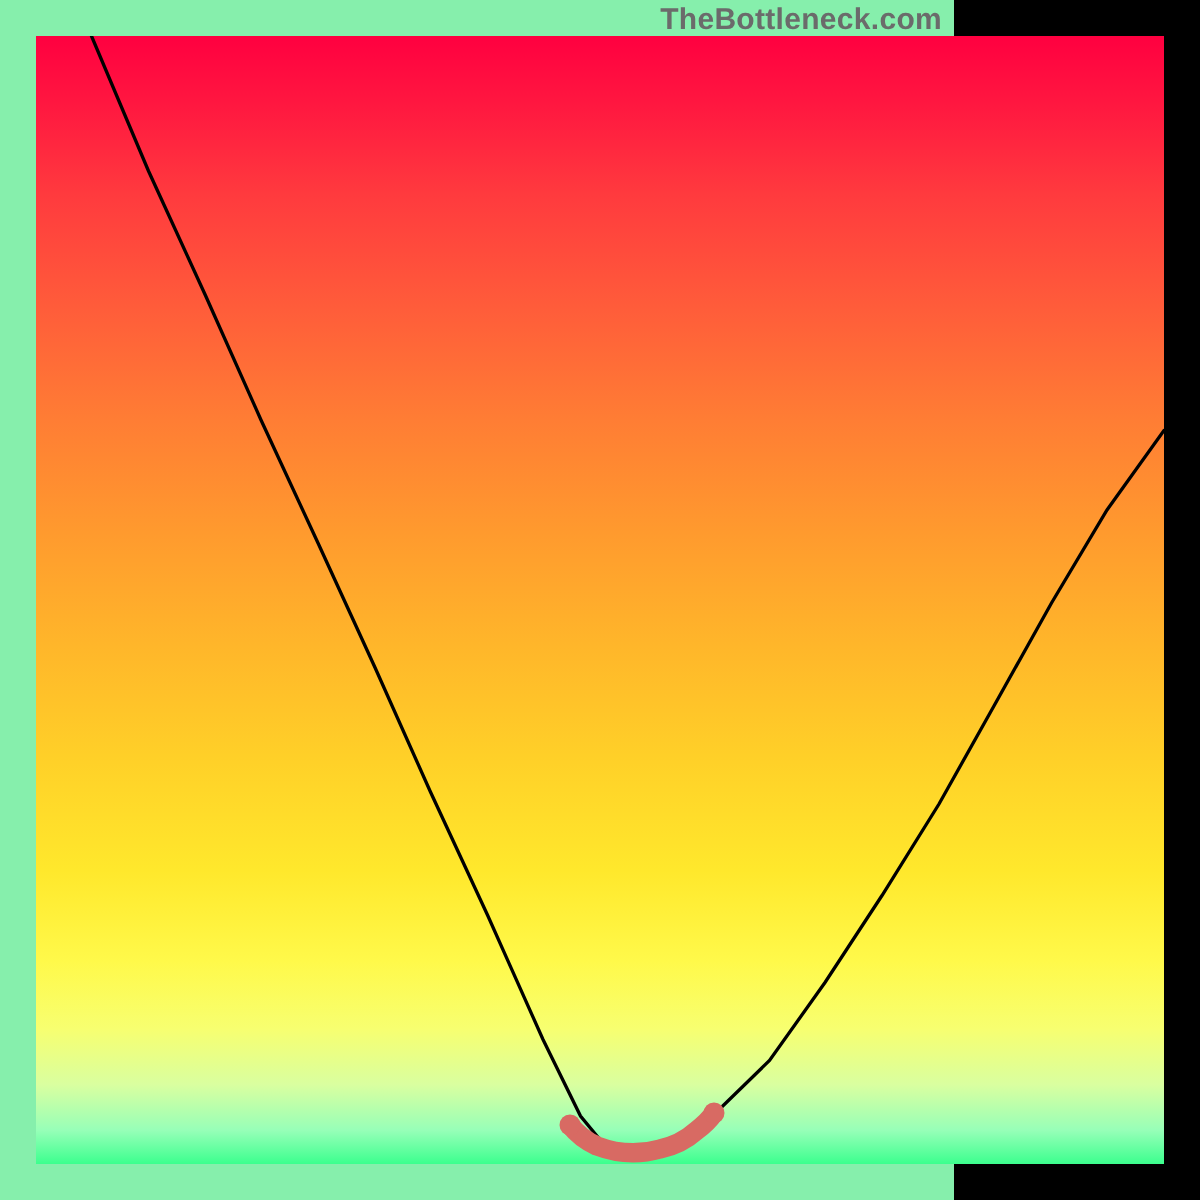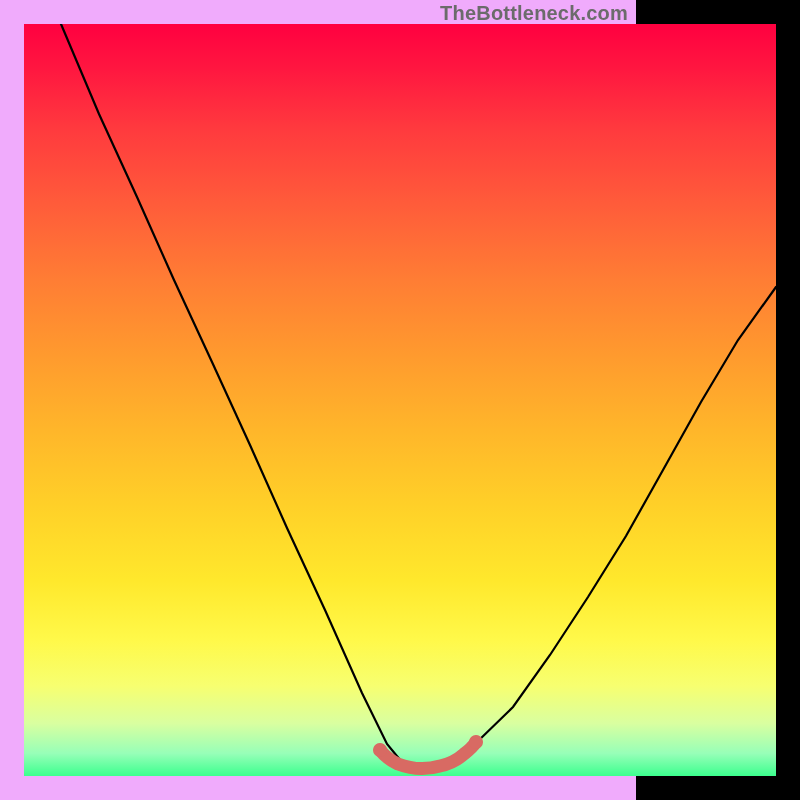--- a/index.html
+++ b/index.html
@@ -8,21 +8,21 @@
     width: 800px;
     height: 800px;
     background: #000;
     font-family: Arial, Helvetica, sans-serif;
     overflow: hidden;
   }
   .stage {
     position: relative;
     width: 636px;
     height: 800px;
-    background: #f0abfc;
+    background: #86efac;
   }
   .plot-area {
     position: absolute;
     left: 24px;
     top: 24px;
     width: 752px;
     height: 752px;
     
   }
   .gradient {

